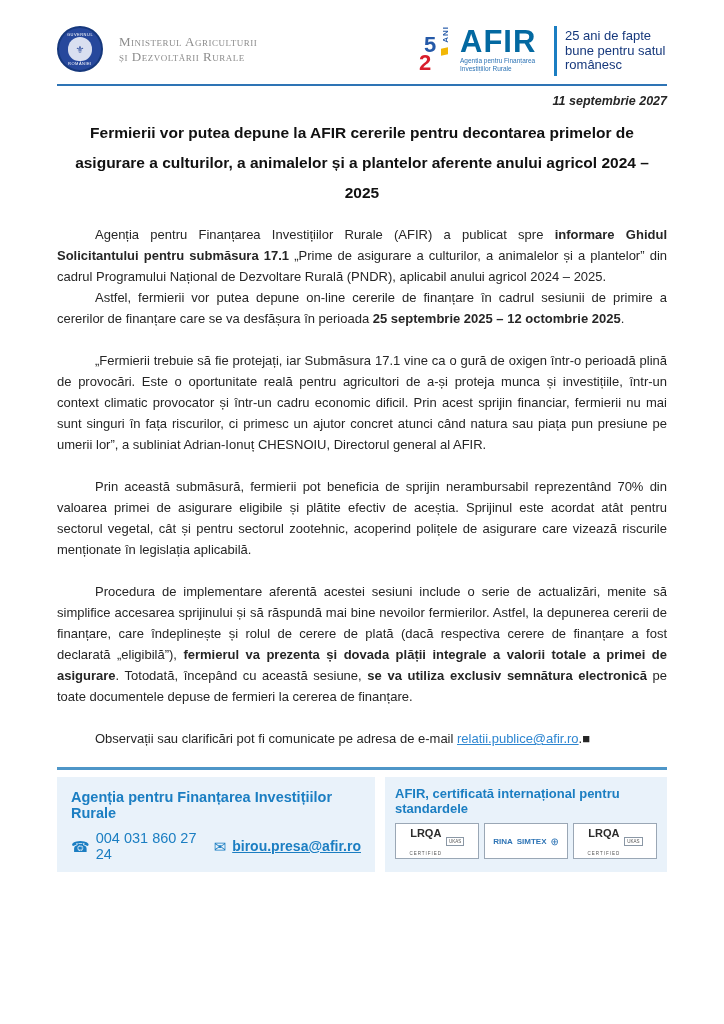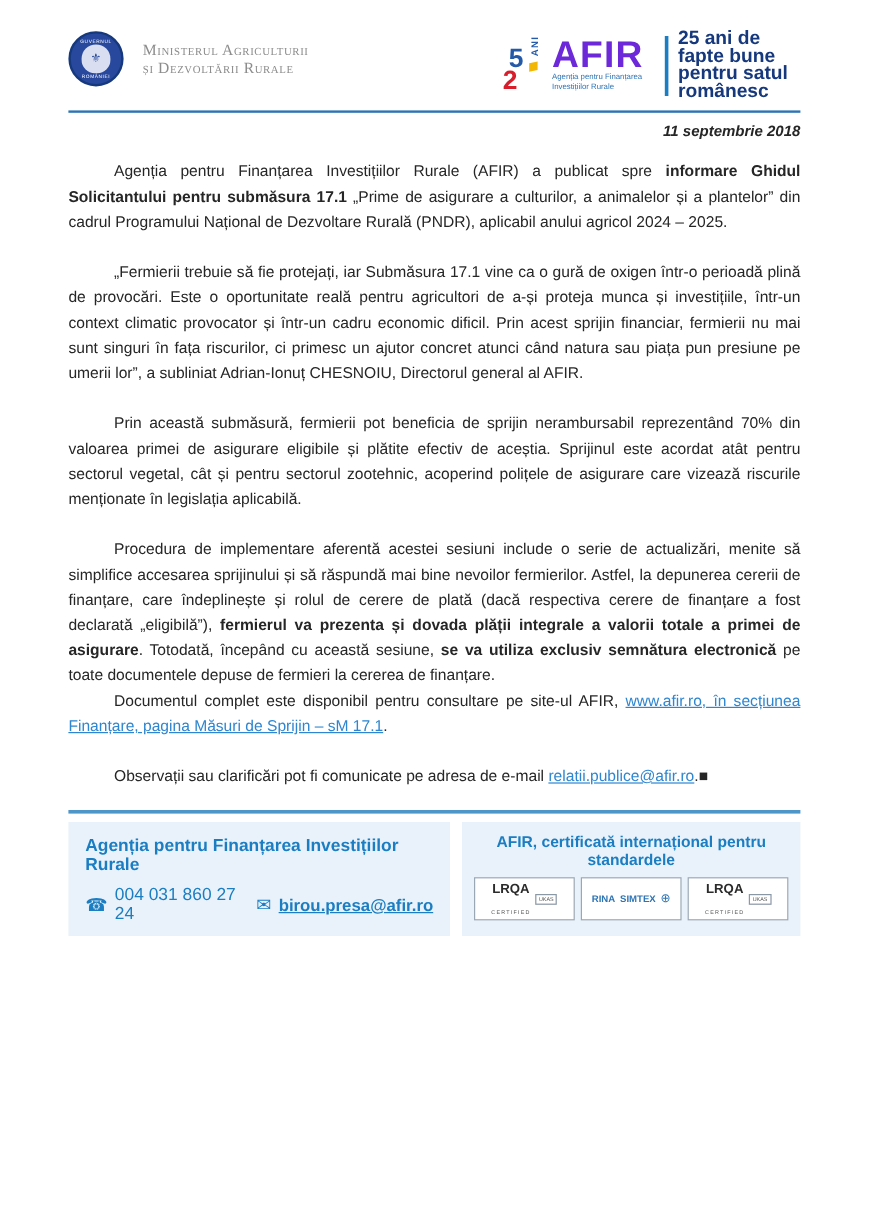--- a/index.html
+++ b/index.html
@@ -27,24 +27,24 @@
   .ministry { font-family:"Liberation Serif", serif; font-variant:small-caps; color:#8c8c8c;
     font-size:13px; line-height:15px; padding-top:8px; letter-spacing:.5px; }
 
   .afir-cluster { display:flex; gap:8px; align-items:center; }
   .badge25 { position:relative; width:34px; height:50px; }
   .badge25 .ani { position:absolute; right:2px; top:0; writing-mode:vertical-rl; transform:rotate(180deg);
     font-size:8px; font-weight:bold; color:#2459a8; letter-spacing:1px; }
   .badge25 .five { position:absolute; left:6px; top:6px; font-size:22px; font-weight:bold; color:#2459a8; }
   .badge25 .two  { position:absolute; left:1px; top:24px; font-size:22px; font-weight:bold; color:#d81e2c; }
   .badge25 .ybit { position:absolute; right:4px; top:22px; width:7px; height:7px; background:#f2b705; transform:skewY(-12deg); }
-  .afir-word { font-size:31px; font-weight:bold; color:#6d28d9; line-height:26px; letter-spacing:1px; }
+  .afir-word { font-size:31px; font-weight:bold; color:#0369a1; line-height:26px; letter-spacing:1px; }
   .afir-sub { font-size:6.5px; color:#2e74b5; line-height:8px; margin-top:2px; width:86px; }
   .afir-div { width:3px; height:50px; background:#1b7ec2; }
-  .afir-tag { width:102px; font-size:16px; font-weight:bold; color:#16387c; line-height:14.5px; }
+  .afir-tag { width:102px; font-size:13px; font-weight:normal; color:#16387c; line-height:14.5px; }
 
   .header-line { border-top:2px solid #2e74b5; margin-top:8px; }
   .date-line { text-align:right; font-size:12.5px; font-weight:bold; font-style:italic; margin-top:8px; }
 
   
   .kicker { display:flex; align-items:center; justify-content:space-between; gap:8px; margin-top:16px; }
   .kicker-text { font-weight:bold; font-size:15px; letter-spacing:4.5px; white-space:nowrap; color:#1a1a1a; }
   .orn { flex:0 0 auto; }
   .orn polyline { fill:none; stroke:#c3cbe0; stroke-width:1.5; }
   .headline { text-align:center; font-weight:bold; font-size:15.5px; line-height:30px; margin-top:10px; color:#111; }
@@ -63,21 +63,21 @@
   .boxes { display:flex; gap:10px; margin-top:7px; align-items:stretch; }
   .box { background:#e9f2fa; }
   .box-left { width:318px; padding:12px 14px 10px; }
   .box-right { flex:1; padding:9px 10px 8px; }
   .bl-title { color:#1b7ec2; font-weight:bold; font-size:14.5px; }
   .bl-contact { margin-top:9px; color:#1b7ec2; font-size:14px; display:flex; align-items:center; gap:6px; }
   .bl-contact .num { font-size:14.5px; }
   .bl-contact a { color:#1b7ec2; font-weight:bold; text-decoration:underline; cursor:pointer; }
   .glyph-ic { font-size:15px; line-height:15px; }
 
-  .br-title { color:#1b7ec2; font-weight:bold; font-size:13px; text-align:center; }
+  .br-title { color:#1b7ec2; font-weight:bold; font-size:13px; text-align:left; }
   .certs { display:flex; justify-content:space-between; margin-top:7px; }
   .cert { width:32%; text-align:center; }
   .stamp { height:36px; background:#fff; border:1px solid #9aa7b5; display:flex; align-items:center;
     justify-content:center; gap:4px; padding:2px; }
   .stamp .main { font-weight:bold; font-size:11px; color:#2b2b2b; line-height:9px; }
   .stamp .sub { font-size:4.5px; letter-spacing:1px; color:#555; }
   .stamp .side { border:1px solid #8a97a5; font-size:4.5px; color:#555; padding:1px 2px; line-height:5px; }
   .stamp .globe { color:#2e74b5; font-size:10px; }
   .stamp .simtex { color:#2e74b5; font-weight:bold; font-size:8px; }
 </style>
@@ -109,30 +109,31 @@
         <div>
           <div class="afir-word">AFIR</div>
           <div class="afir-sub">Agenția pentru Finanțarea Investițiilor Rurale</div>
         </div>
         <div class="afir-div"></div>
         <div class="afir-tag">25 ani de fapte bune pentru satul românesc</div>
       </div>
     </div>
     <div class="header-line"></div>
 
-    <div class="date-line">11 septembrie 2018</div>
+    <div class="date-line">11 septembrie 2027</div>
 
 
+    <div class="headline">Fermierii vor putea depune la AFIR cererile pentru decontarea primelor de asigurare a culturilor, a animalelor și a plantelor aferente anului agricol 2024 – 2025</div>
 
     <div class="body-paragraphs">
         <p class="para"><span>Agenția pentru Finanțarea Investițiilor Rurale (AFIR) a publicat spre </span><span class="b">informare Ghidul Solicitantului pentru submăsura 17.1</span><span> „Prime de asigurare a culturilor, a animalelor și a plantelor” din cadrul Programului Național de Dezvoltare Rurală (PNDR), aplicabil anului agricol 2024 – 2025.</span></p>
+        <p class="para"><span>Astfel, fermierii vor putea depune on-line cererile de finanțare în cadrul sesiunii de primire a cererilor de finanțare care se va desfășura în perioada </span><span class="b">25 septembrie 2025 – 12 octombrie 2025</span><span>.</span></p>
         <p class="para gap"><span class="i">„Fermierii trebuie să fie protejați, iar Submăsura 17.1 vine ca o gură de oxigen într-o perioadă plină de provocări. Este o oportunitate reală pentru agricultori de a-și proteja munca și investițiile, într-un context climatic provocator și într-un cadru economic dificil. Prin acest sprijin financiar, fermierii nu mai sunt singuri în fața riscurilor, ci primesc un ajutor concret atunci când natura sau piața pun presiune pe umerii lor”</span><span>, a subliniat Adrian-Ionuț CHESNOIU, Directorul general al AFIR.</span></p>
         <p class="para gap"><span>Prin această submăsură, fermierii pot beneficia de sprijin nerambursabil reprezentând 70% din valoarea primei de asigurare eligibile și plătite efectiv de aceștia. Sprijinul este acordat atât pentru sectorul vegetal, cât și pentru sectorul zootehnic, acoperind polițele de asigurare care vizează riscurile menționate în legislația aplicabilă.</span></p>
         <p class="para gap"><span>Procedura de implementare aferentă acestei sesiuni include o serie de actualizări, menite să simplifice accesarea sprijinului și să răspundă mai bine nevoilor fermierilor. Astfel, la depunerea cererii de finanțare, care îndeplinește și rolul de cerere de plată (dacă respectiva cerere de finanțare a fost declarată „eligibilă”), </span><span class="b">fermierul va prezenta și dovada plății integrale a valorii totale a primei de asigurare</span><span>. Totodată, începând cu această sesiune, </span><span class="b">se va utiliza exclusiv semnătura electronică</span><span> pe toate documentele depuse de fermieri la cererea de finanțare.</span></p>
-        <p class="para"><span>Documentul complet este disponibil pentru consultare pe site-ul AFIR, </span><a class="body-link">www.afir.ro, în secțiunea Finanțare, pagina Măsuri de Sprijin – sM 17.1</a><span>.</span></p>
         <p class="para gap"><span>Observații sau clarificări pot fi comunicate pe adresa de e-mail </span><a class="body-link">relatii.publice@afir.ro</a><span>.</span><span class="b">■</span></p>
       </div>
 
     <div class="big-rule"></div>
 
     <div class="boxes">
       <div class="box box-left">
         <div class="bl-title">Agenția pentru Finanțarea Investițiilor Rurale</div>
         <div class="bl-contact">
           <span class="glyph-ic">☎</span>

